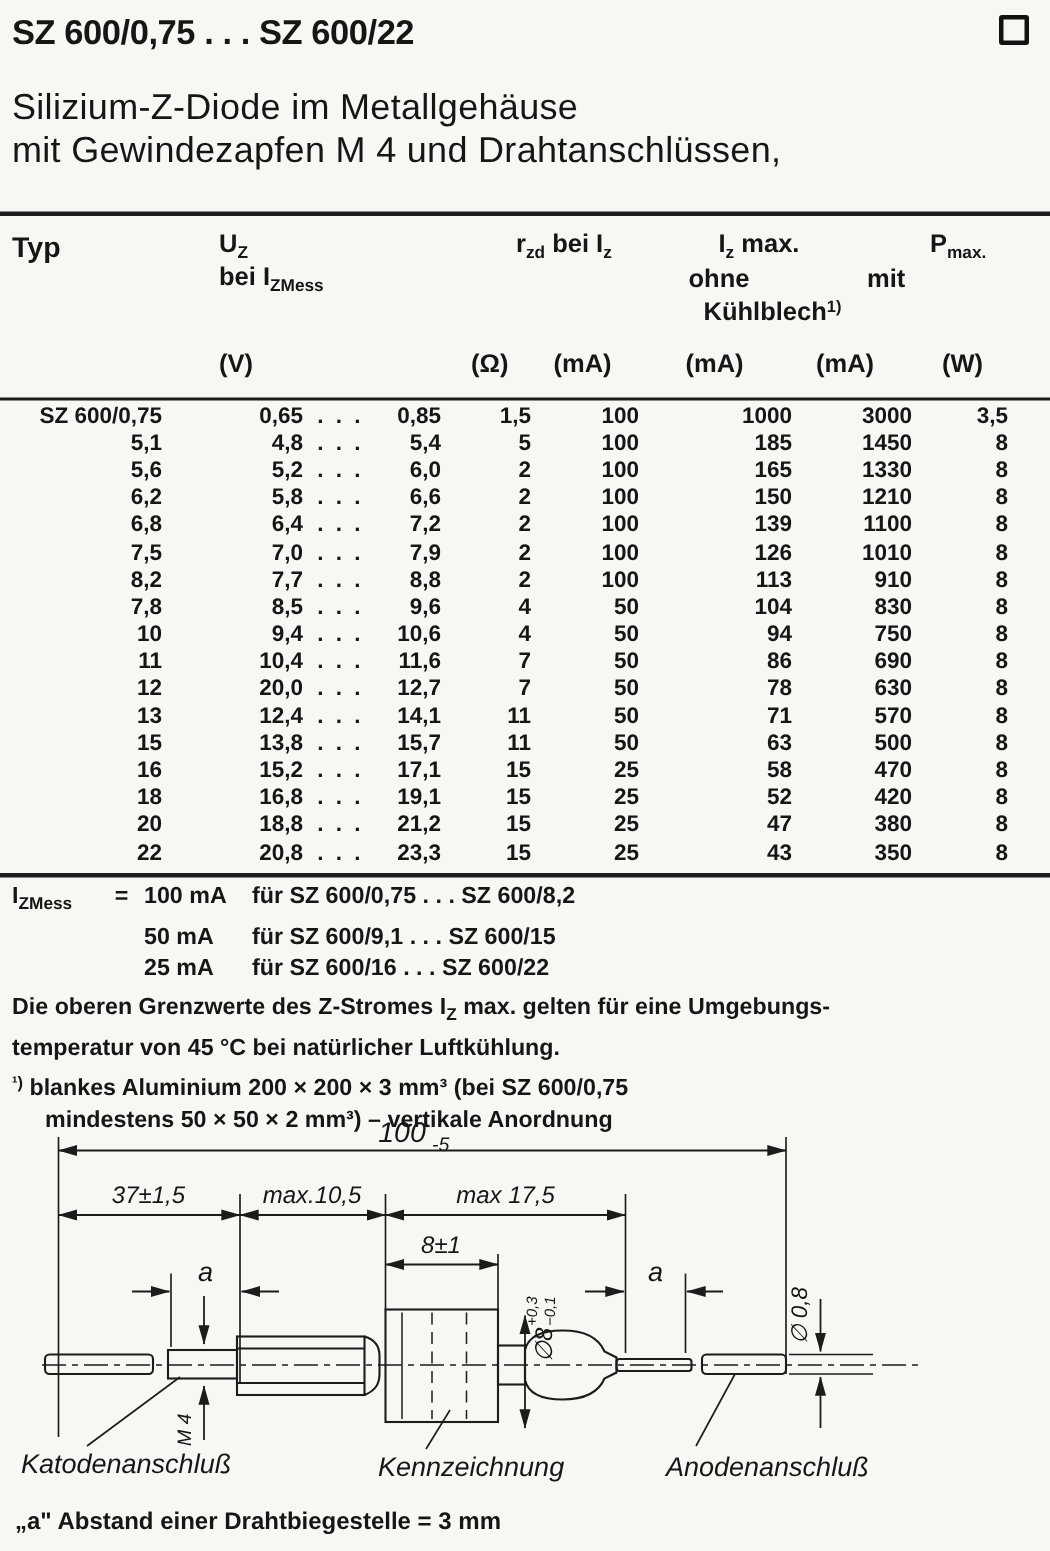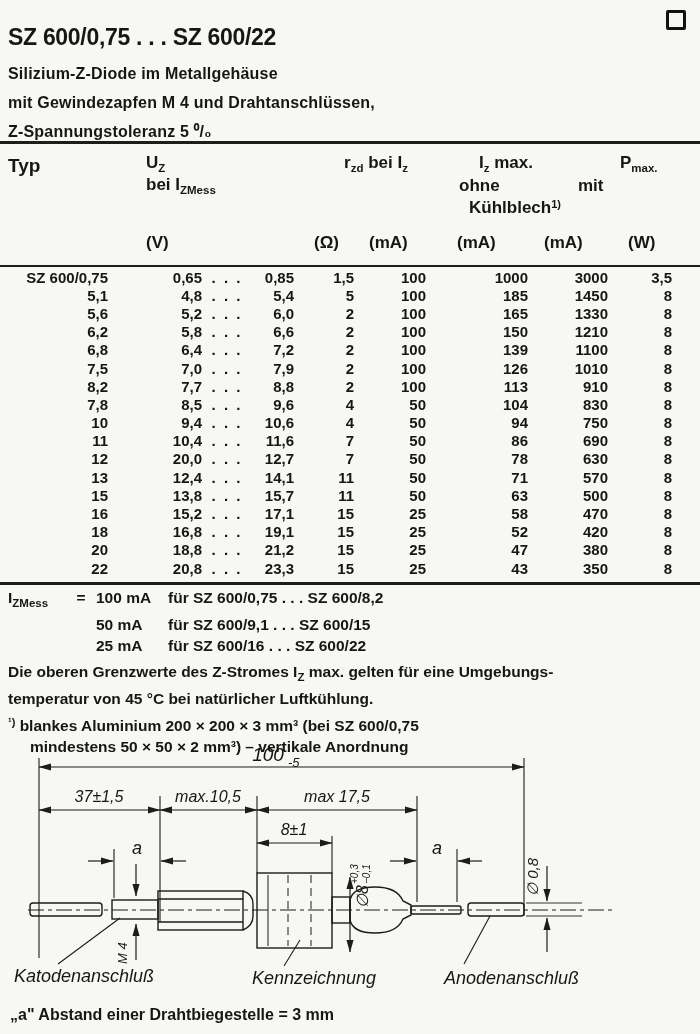--- a/index.html
+++ b/index.html
@@ -4,23 +4,23 @@
 <style>
   html,body{margin:0;padding:0;}
   body{
     width:700px;height:1034px;position:relative;overflow:hidden;
     background:#f7f7f4;color:#161616;
     font-family:"Liberation Sans", sans-serif;
     -webkit-font-smoothing:antialiased;
   }
   .abs{position:absolute;}
   
-  .head{left:0;top:0;right:0;height:115px;padding:22px 10px 0 8px;box-sizing:border-box;}
+  .head{left:0;top:0;right:0;height:115px;padding:6px 10px 0 8px;box-sizing:border-box;}
   .title{font-size:23px;font-weight:800;letter-spacing:-0.3px;line-height:30px;}
-  .subtitle{margin-top:7px;font-size:16px;font-weight:700;line-height:29px;letter-spacing:0.2px;}
+  .subtitle{margin-top:21px;font-size:24px;font-weight:400;line-height:29px;letter-spacing:0.2px;}
   .corner{position:absolute;top:10px;right:14px;width:14px;height:14px;border:3.5px solid #121212;border-radius:2px;}
   .rule1{left:0;top:141px;width:700px;border-top:3px solid #1d1d1d;}
   .rule2{left:0;top:265px;width:700px;border-top:2px solid #1d1d1d;}
   .rule3{left:0;top:582px;width:700px;border-top:3px solid #1d1d1d;}
   
   .thead{left:0;top:147px;width:700px;height:118px;font-size:17px;font-weight:700;}
   .thead .h{position:absolute;white-space:nowrap;}
   .sb{font-size:11.5px;vertical-align:-4px;font-weight:700;}
   .sp{font-size:11px;vertical-align:5px;font-weight:700;}
   .h-typ{left:8px;top:8px;font-size:19px;}
@@ -62,21 +62,20 @@
 </style>
 </head>
 <body>
 
 <div class="abs head">
   <div class="title">SZ 600/0,75 . . . SZ 600/22</div>
   <div class="corner"></div>
   <div class="subtitle">
     <div>Silizium-Z-Diode im Metallgehäuse</div>
     <div>mit Gewindezapfen M 4 und Drahtanschlüssen,</div>
-    <div>Z-Spannungstoleranz 5 ⁰/₀</div>
   </div>
 </div>
 
 <div class="abs rule1"></div>
 
 <div class="abs thead">
   <span class="h h-typ">Typ</span>
   <span class="h h-uz"><span>U</span><span class="sb">Z</span></span>
   <span class="h h-uzbei"><span>bei I</span><span class="sb">ZMess</span></span>
   <span class="h h-rzd"><span>r</span><span class="sb">zd</span><span> bei I</span><span class="sb">z</span></span>

